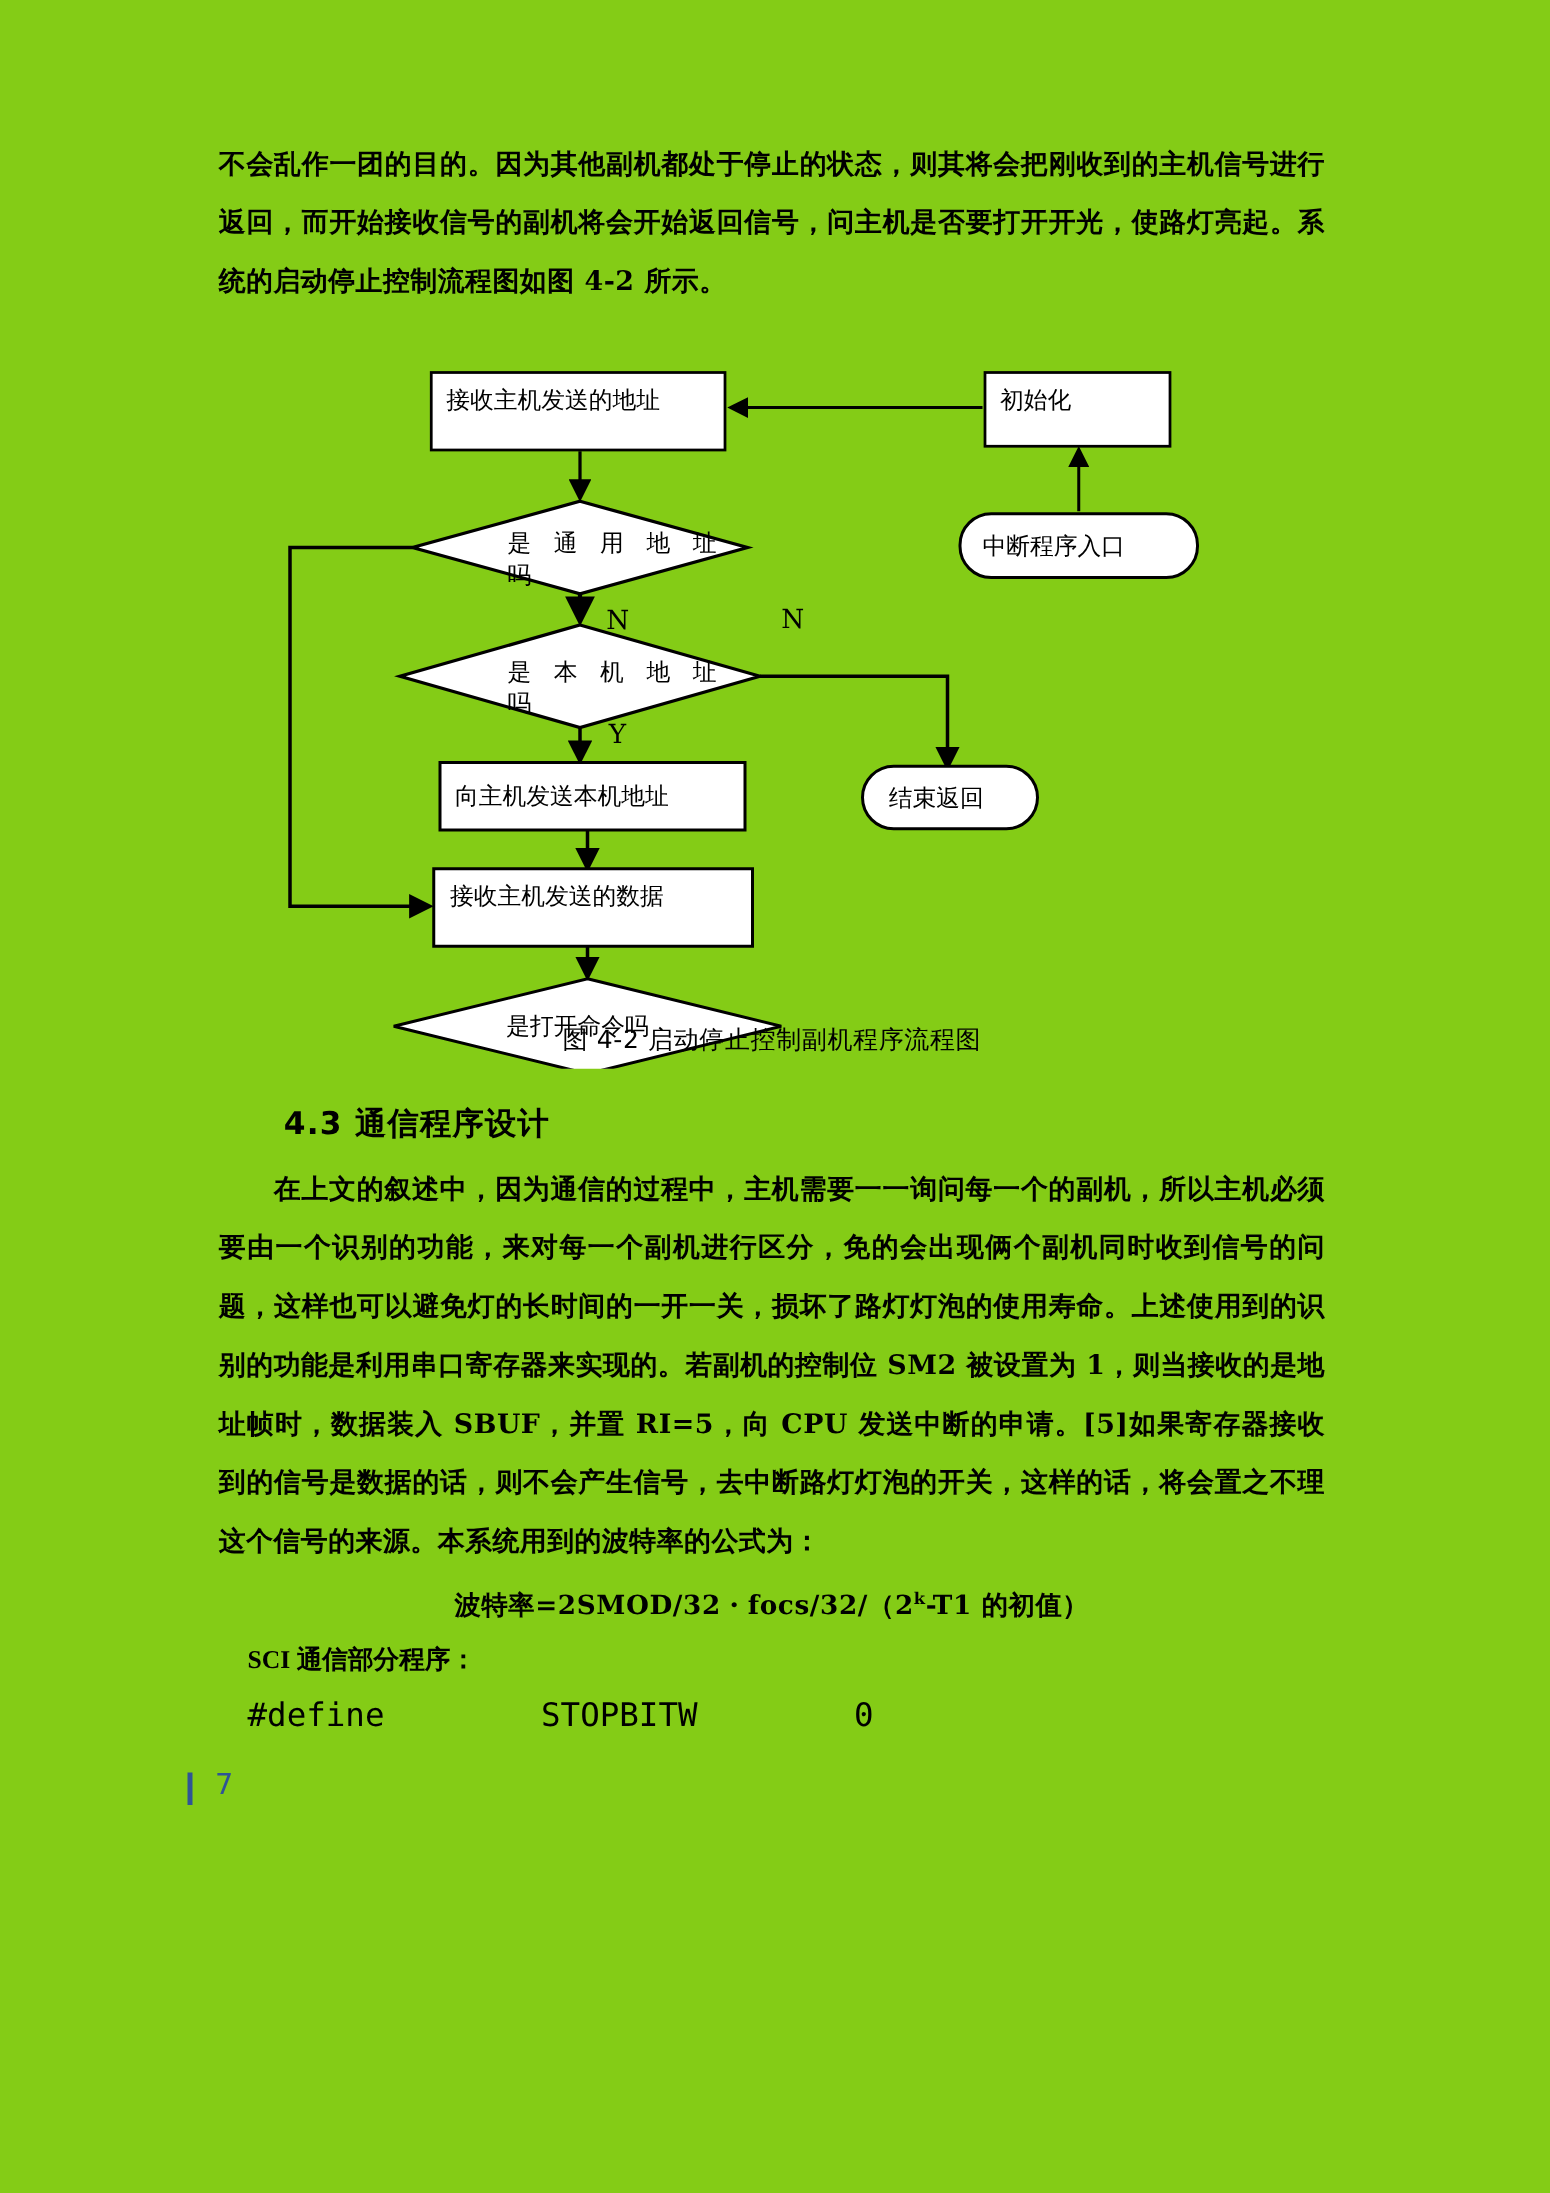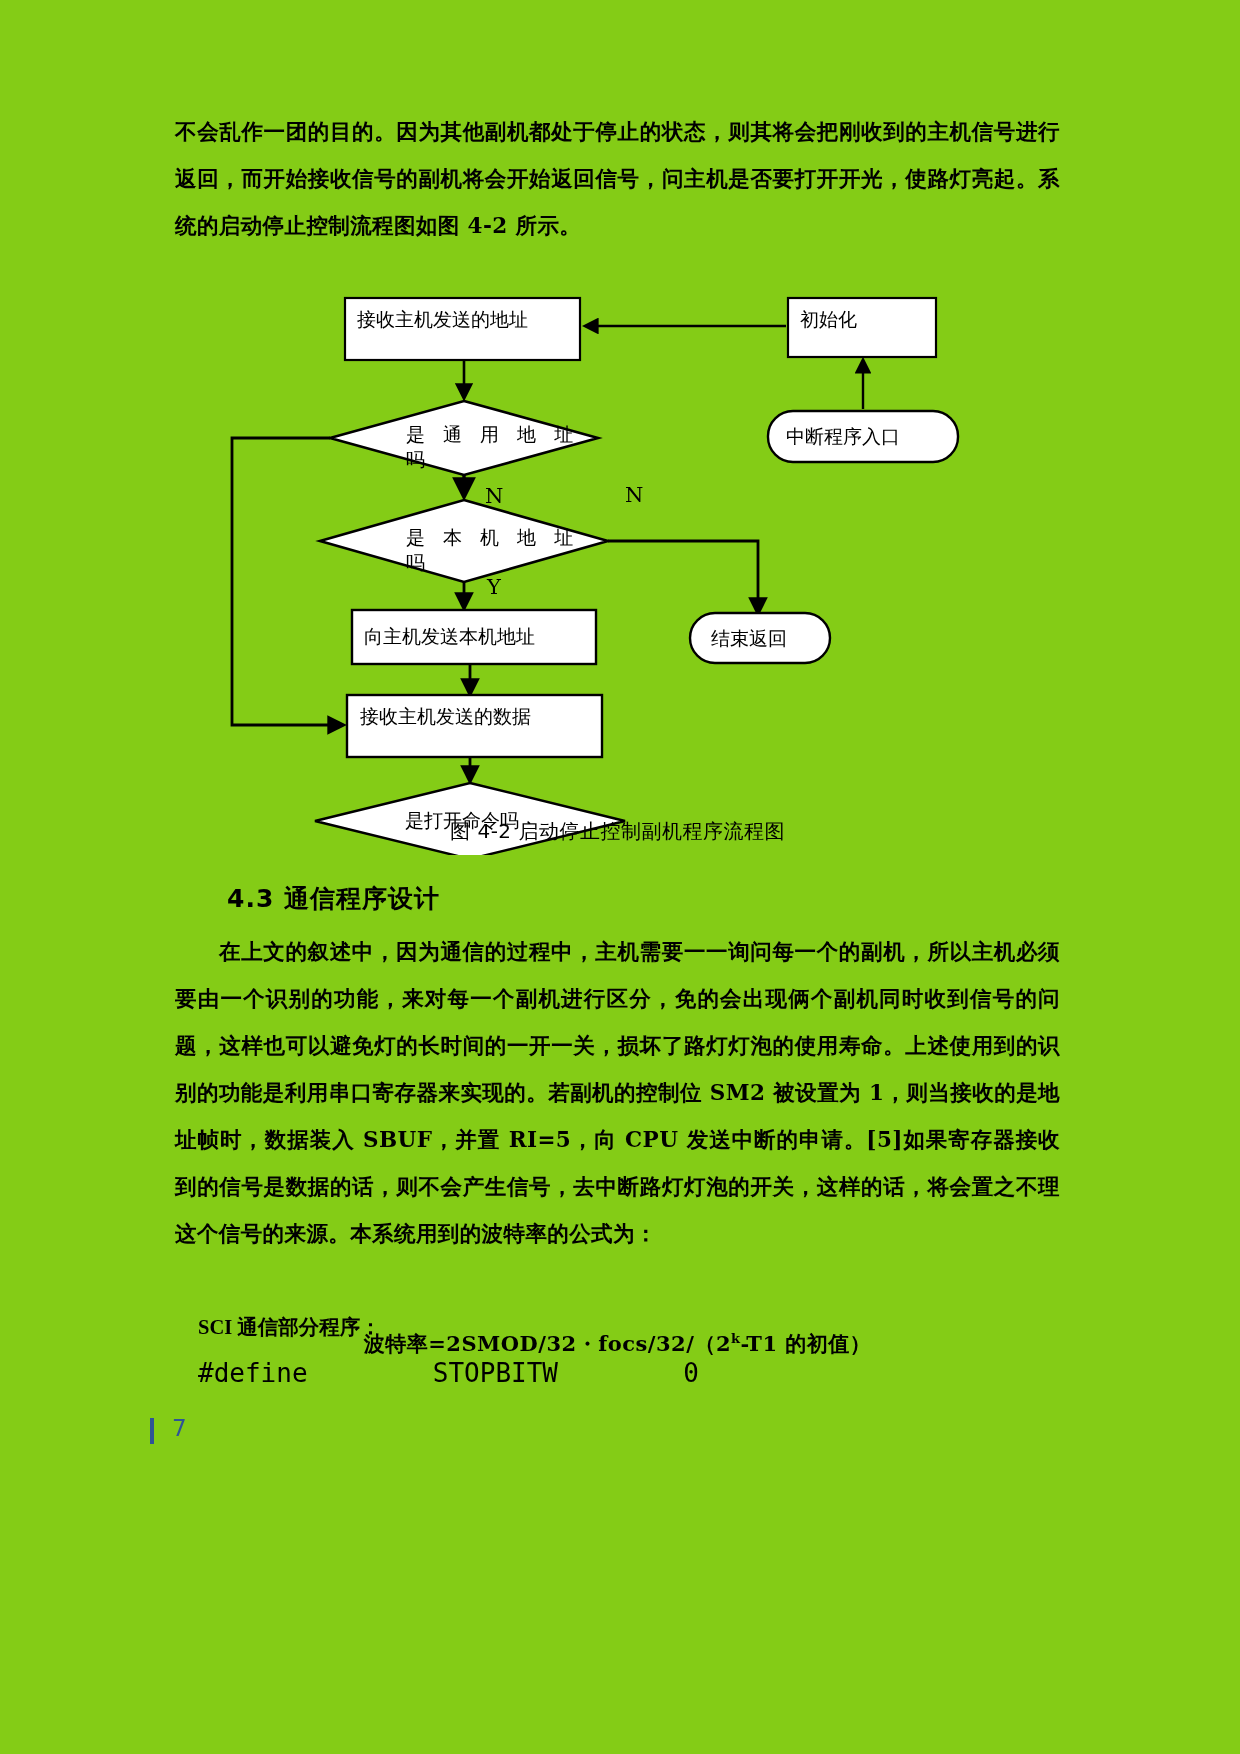--- a/index.html
+++ b/index.html
@@ -46,21 +46,21 @@
     margin-left: 46px;
   }
 
   
   .para.p2 { top: 928px; width: 885px; }
 
   
   .formula {
     position: absolute;
     left: 175px;
-    top: 1330px;
+    top: 1270px;
     width: 885px;
     text-align: center;
     font-family: "DejaVu Serif", "Liberation Serif", serif;
     font-size: 21px;
     font-weight: 700;
     color: #000;
     letter-spacing: 0.5px;
   }
   .formula sup { font-size: 13px; vertical-align: super; }
 

